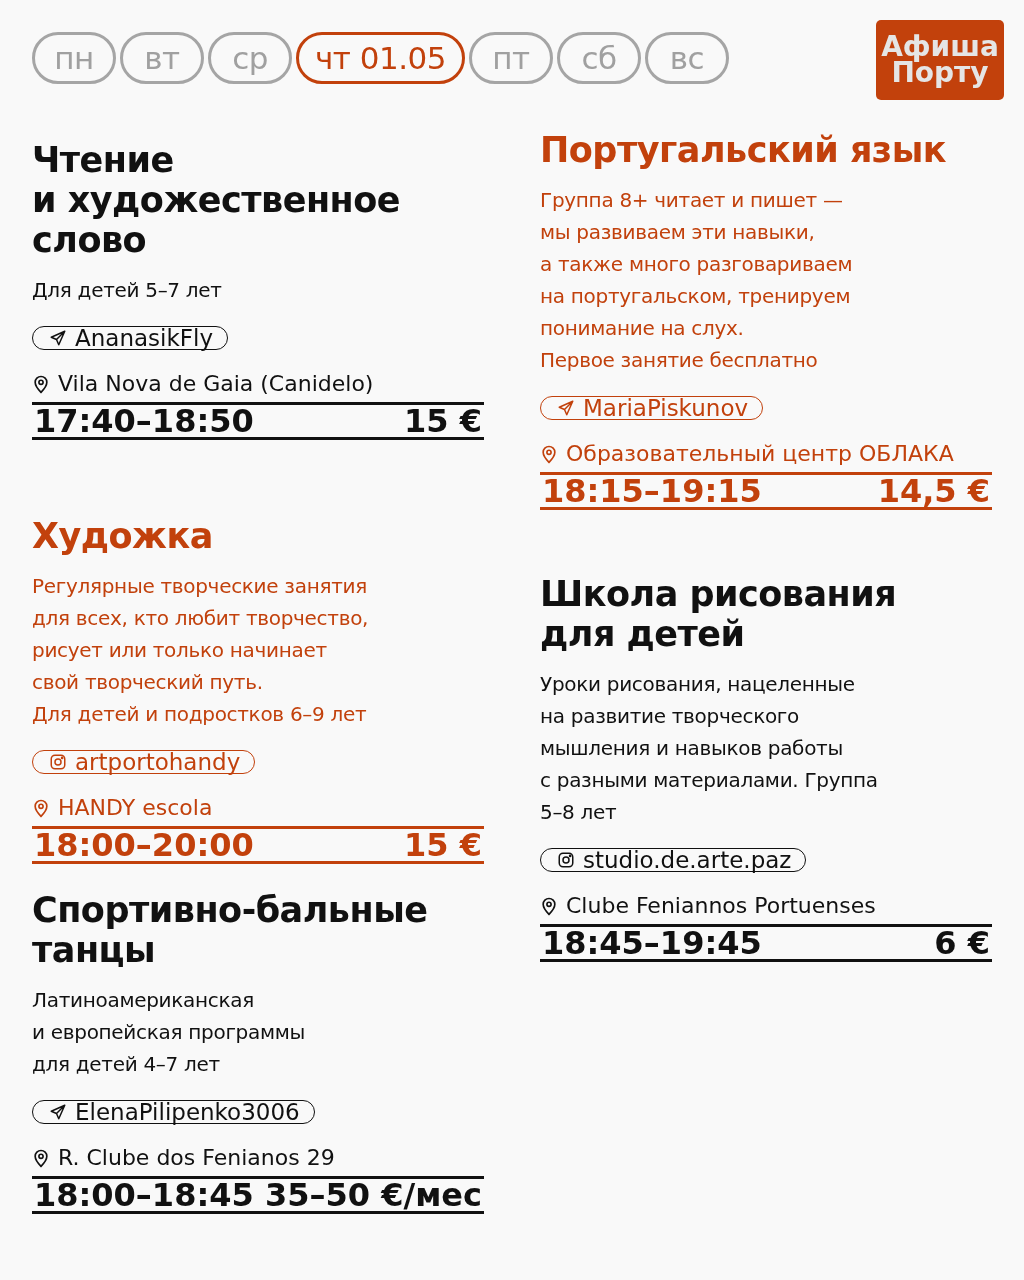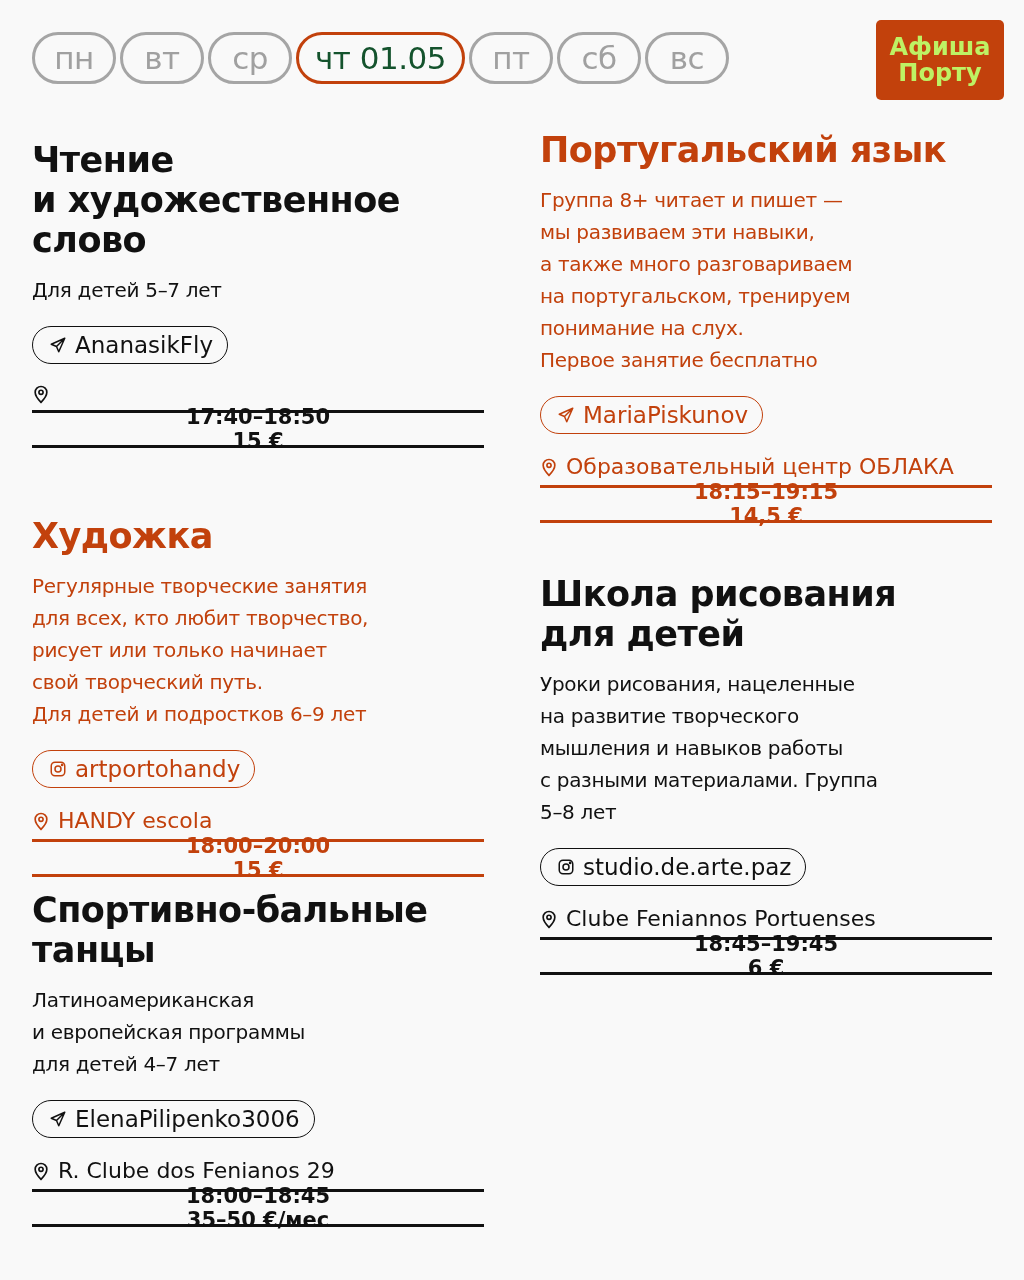--- a/index.html
+++ b/index.html
@@ -3,38 +3,38 @@
 <meta charset="utf-8">
 <style>
   * { box-sizing: border-box; margin: 0; padding: 0; }
   html, body { width: 1024px; height: 1280px; background: #f9f9f9; overflow: hidden; }
   body { font-family: "DejaVu Sans", "Liberation Sans", sans-serif; color: #111; position: relative; }
 
   .days { position: absolute; left: 32px; top: 32px; display: flex; gap: 4px; }
   .day { height: 52px; border: 3px solid #a5a5a5; border-radius: 28px; color: #a0a0a0;
          font-size: 31px; display: flex; align-items: center; justify-content: center;
          padding: 0 14px; min-width: 84px; letter-spacing: -0.5px; cursor: pointer; }
-  .day.active { border-color: #c2410c; color: #14532d; padding: 14px 16px; }
+  .day.active { border-color: #c2410c; color: #c2410c; padding: 14px 16px; }
 
   .logo { position: absolute; left: 876px; top: 20px; width: 128px; height: 80px; background: #c2410c;
-          border-radius: 5px; color: #bef264; font-weight: bold; font-size: 24px; line-height: 26px;
+          border-radius: 5px; color: #e5e5e5; font-weight: bold; font-size: 28px; line-height: 26px;
           display: flex; flex-direction: column; align-items: center; justify-content: center; }
 
   .card { position: absolute; width: 452px; }
   .card.accent { color: #c2410c; }
   .title { font-size: 35px; font-weight: bold; line-height: 40px; letter-spacing: -0.5px; white-space: pre-line; }
   .desc { font-size: 20px; line-height: 32px; margin-top: 14px; white-space: pre-line; letter-spacing: -0.3px; }
-  .handle { display: inline-flex; align-items: center; gap: 8px; height: 38px; padding: 0 14px 0 16px;
+  .handle { display: inline-flex; align-items: center; gap: 8px; height: 24px; padding: 0 14px 0 16px;
             border: 1.5px solid currentColor; border-radius: 19px; font-size: 23px; margin-top: 20px; cursor: pointer; }
   .handle svg { width: 18px; height: 18px; }
   .place { display: flex; align-items: center; gap: 8px; font-size: 22px; margin-top: 20px; }
   .place svg { width: 18px; height: 20px; }
   .row { margin-top: 6px; border-top: 3px solid currentColor; border-bottom: 3px solid currentColor;
-         display: flex; justify-content: center; align-items: center; height: 38px;
-         font-weight: bold; font-size: 21px; padding: 0 2px; flex-direction: column; }
+         display: flex; justify-content: space-between; align-items: center; height: 38px;
+         font-weight: bold; font-size: 32px; padding: 0 2px; }
 </style>
 </head>
 <body>
 
 <div class="days">
   <div class="day">пн</div>
   <div class="day">вт</div>
   <div class="day">ср</div>
   <div class="day active">чт 01.05</div>
   <div class="day">пт</div>
@@ -56,20 +56,21 @@
     <svg viewBox="0 0 24 24" fill="none" stroke="currentColor" stroke-width="2" stroke-linejoin="round">
         <path d="M21 3L3 11l7 3 3 7 8-18z M10 14l11-11"></path>
       </svg>
     <span>AnanasikFly</span>
   </div>
   <div class="place">
     <svg viewBox="0 0 20 24" fill="none" stroke="currentColor" stroke-width="2">
         <path d="M10 22s7-7 7-12a7 7 0 0 0-14 0c0 5 7 12 7 12z"></path>
         <circle cx="10" cy="10" r="2.5"></circle>
       </svg>
+    <span>Vila Nova de Gaia (Canidelo)</span>
   </div>
   <div class="row">
     <span>17:40–18:50</span>
     <span>15 €</span>
   </div>
 </div>
 
 <div class="card accent" style="left:32px; top:486px;margin-top:30px;">
   <div class="title">Художка</div>
   <div class="desc">Регулярные творческие занятия

